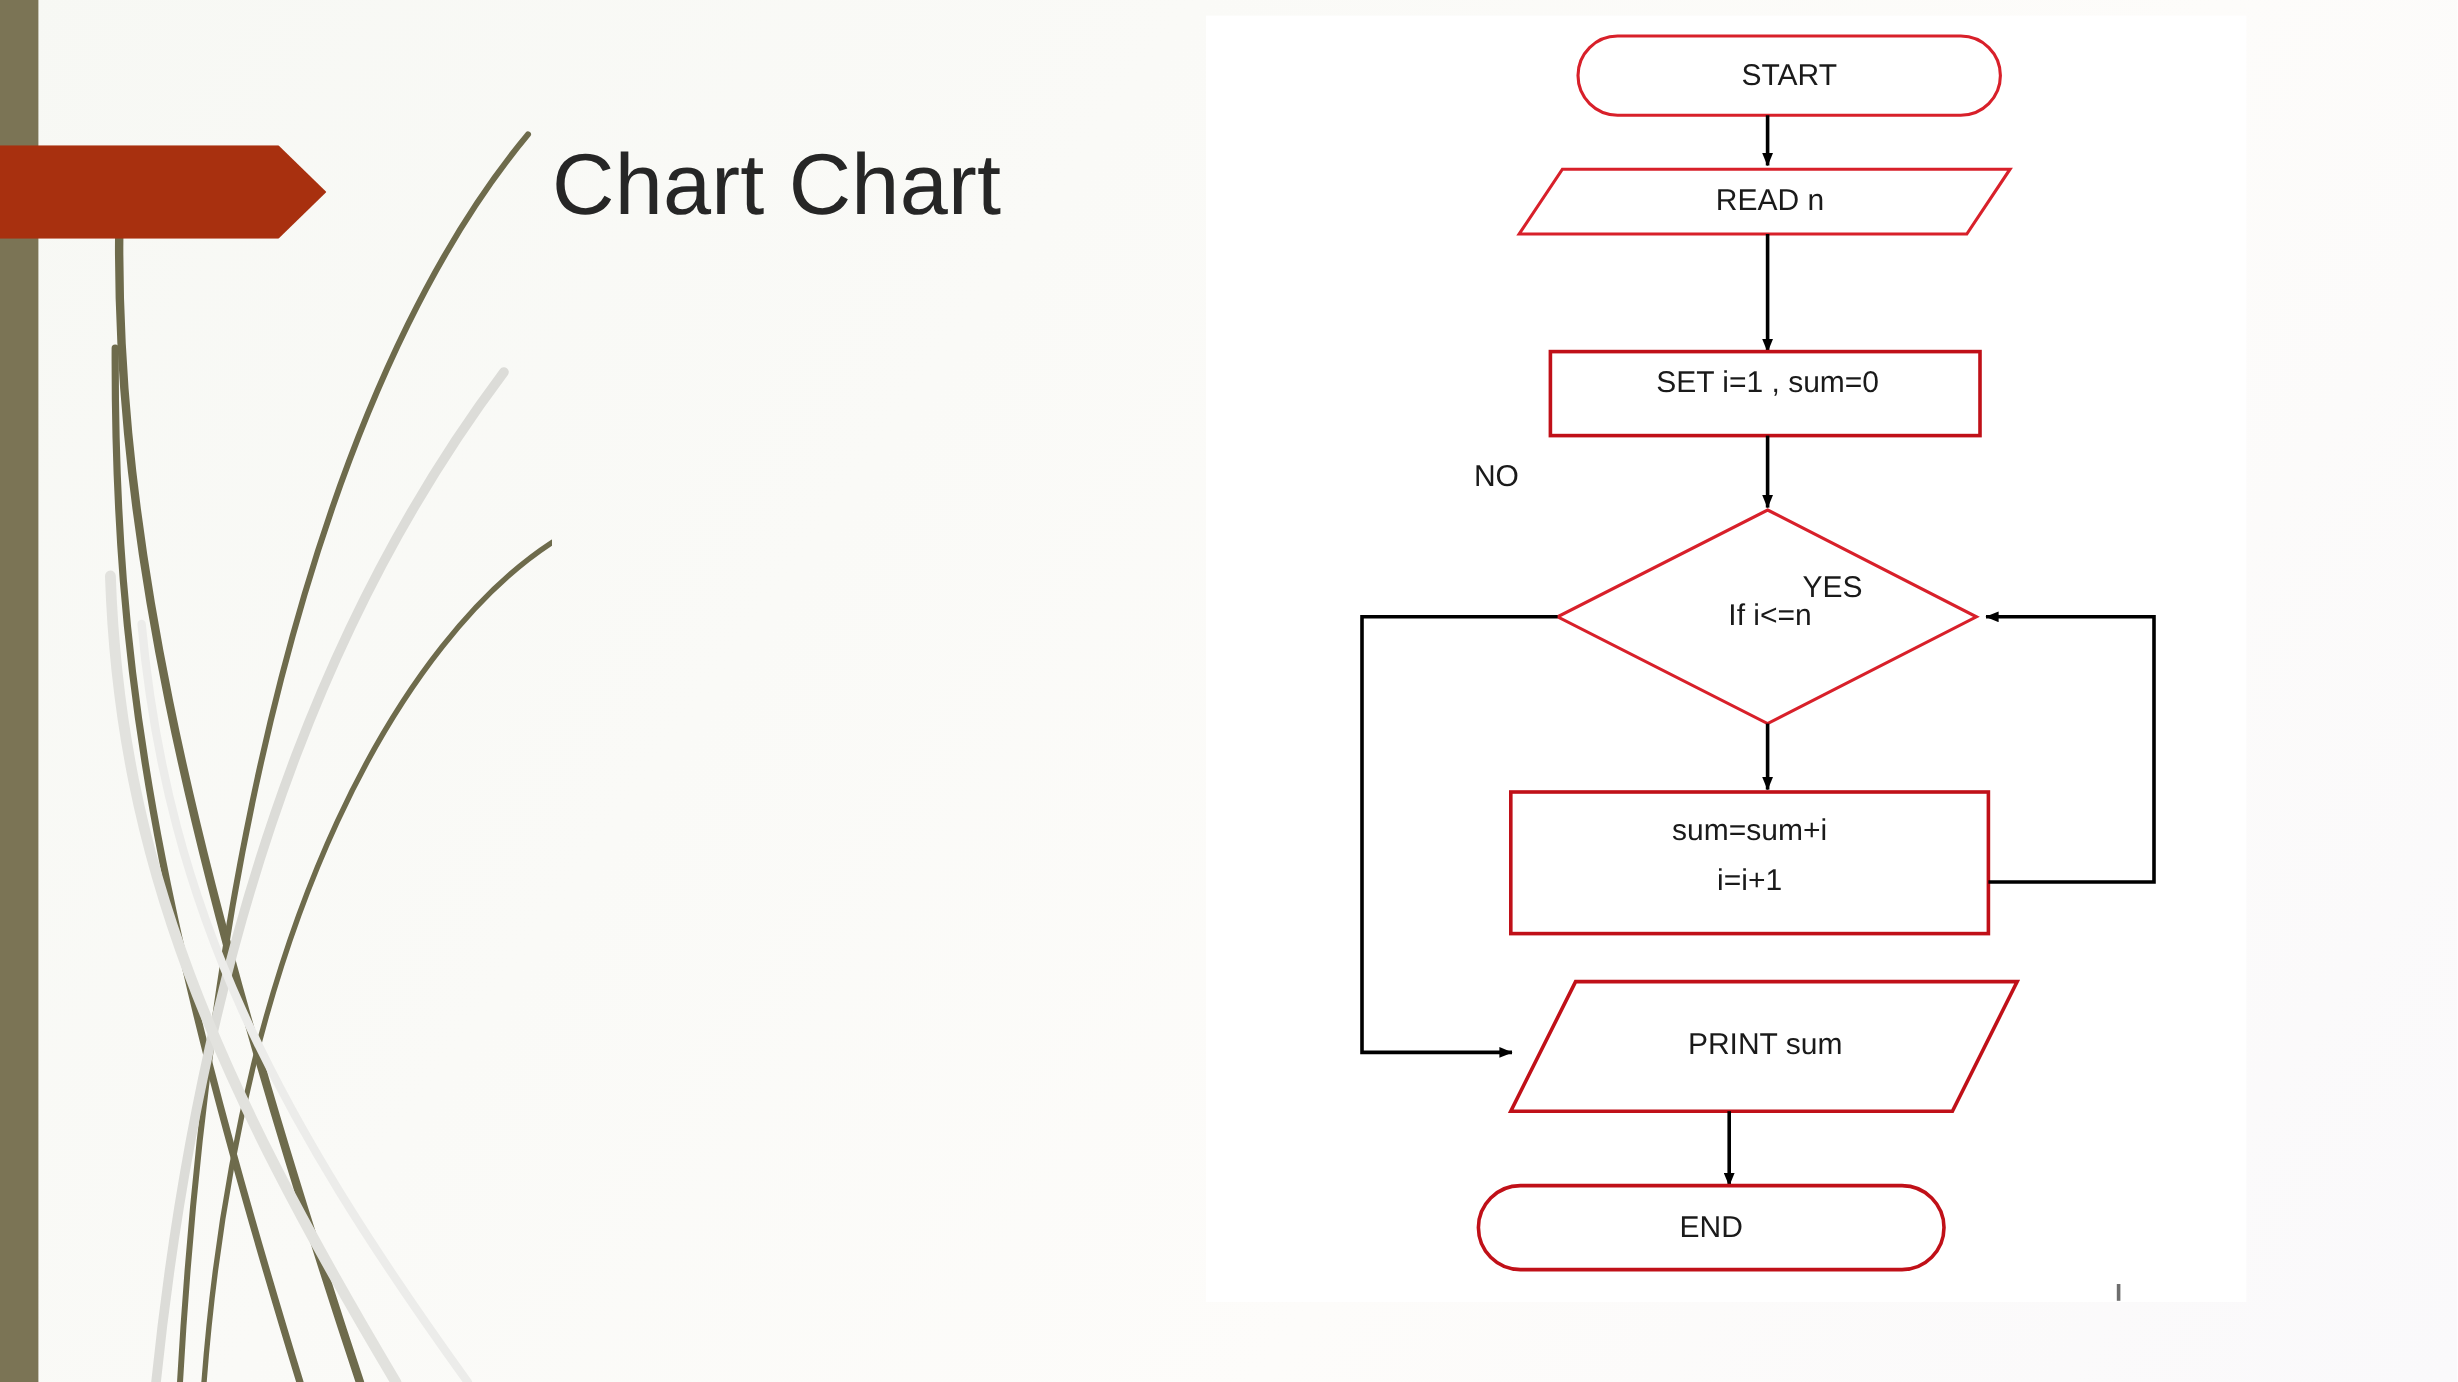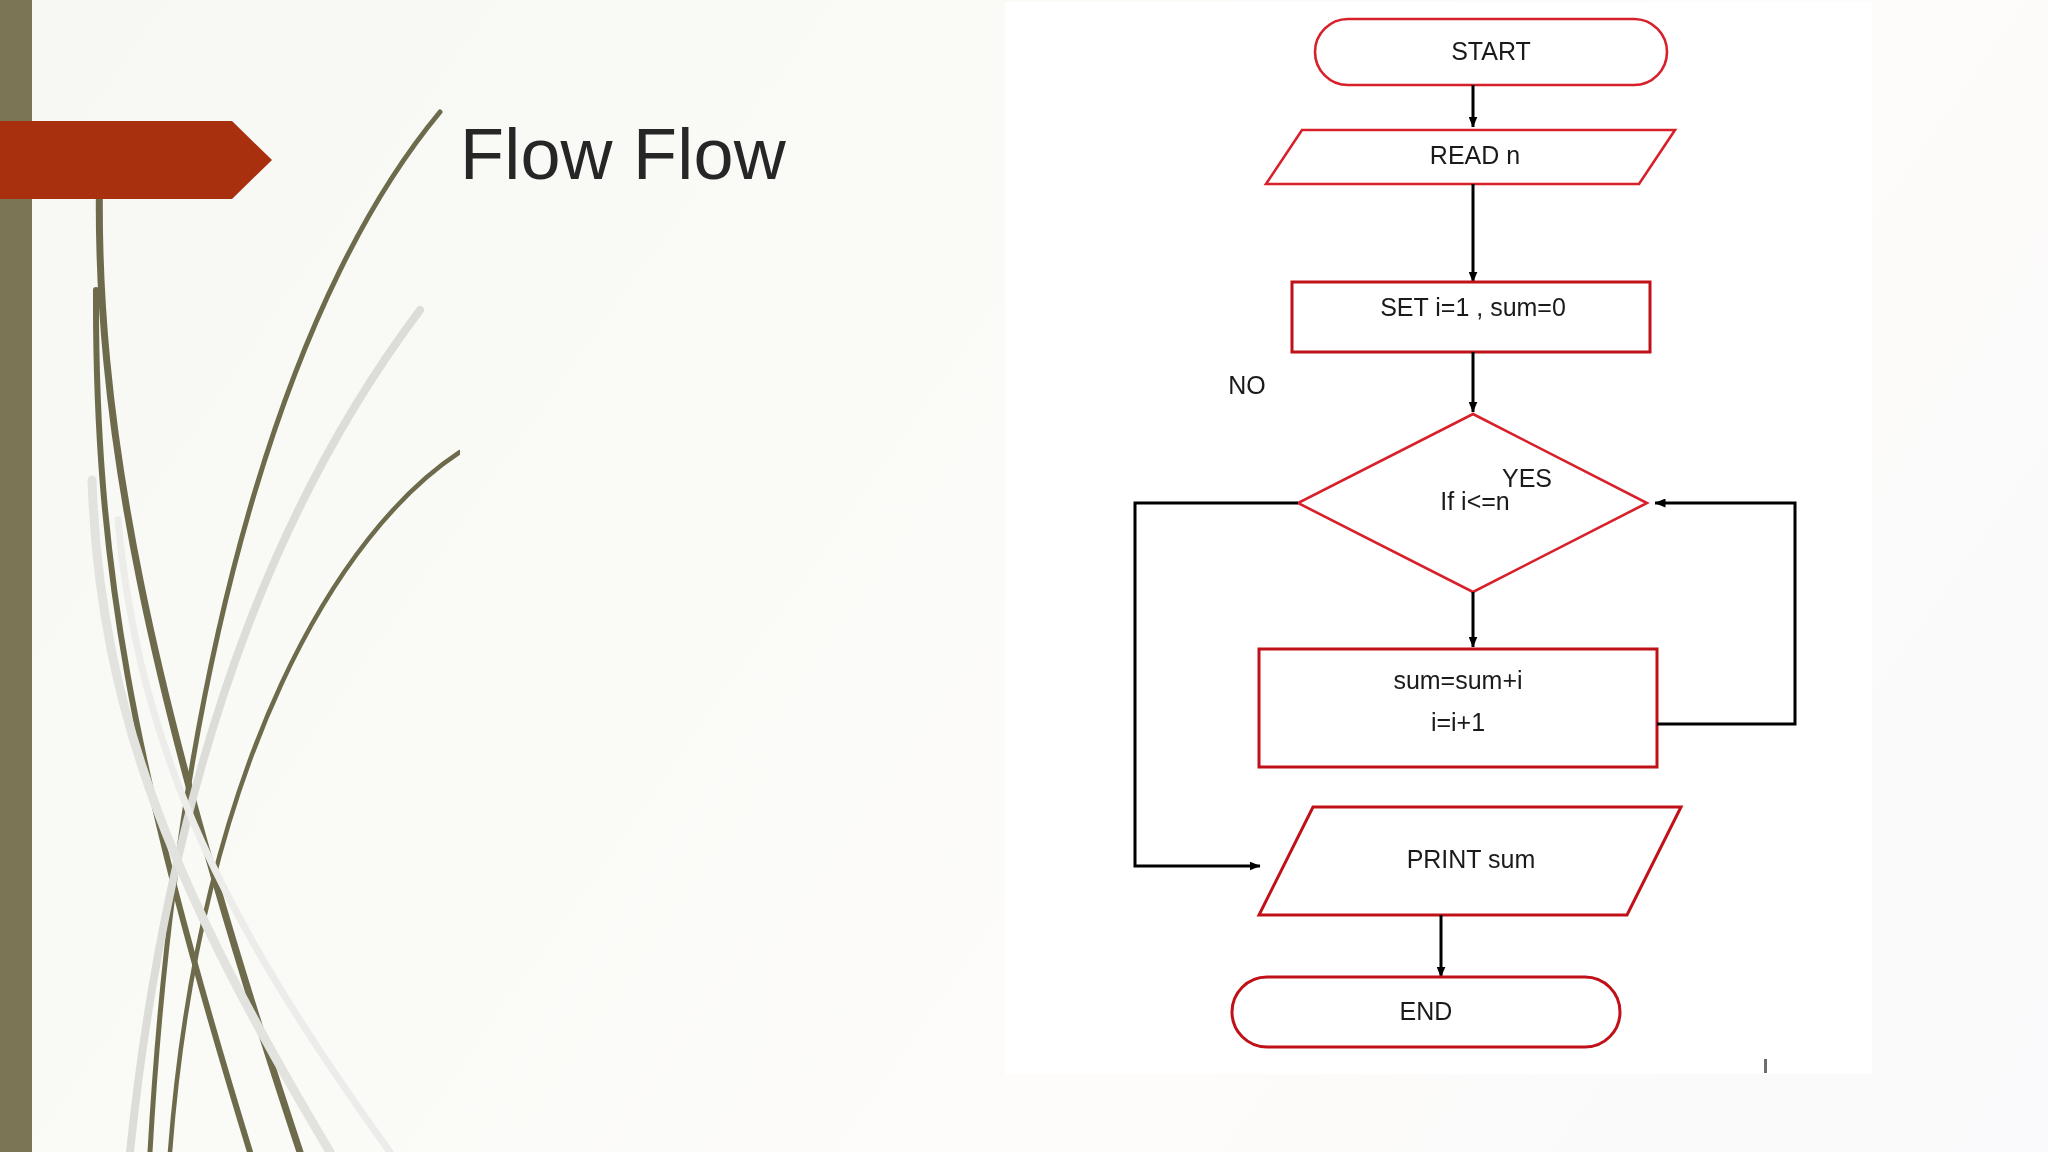--- a/index.html
+++ b/index.html
@@ -53,21 +53,21 @@
     letter-spacing: 0.2px;
     line-height: 1;
     white-space: nowrap;
     font-family: "Liberation Sans", sans-serif;
   }
 
   
   #flow-image {
     position: absolute;
     left: 1005px;
-    top: 2px;
+    top: 13px;
     width: 867px;
     height: 1072px;
     background: #ffffff;
   }
   #flow-svg {
     position: absolute;
     left: 0;
     top: 0;
     width: 867px;
     height: 1072px;
@@ -127,21 +127,21 @@
       <path d="M420 310 C 300 470, 175 720, 130 1152" stroke="#dcdcd8" stroke-width="8"></path>
       <path d="M92 480 C 100 720, 180 900, 330 1152" stroke="#e2e2de" stroke-width="9"></path>
       <path d="M118 520 C 140 760, 230 930, 390 1152" stroke="#ececea" stroke-width="7"></path>
     </g>
   </svg>
 
   <svg id="title-banner" viewBox="0 0 272 78" preserveAspectRatio="none">
     <polygon points="0,0 232,0 272,39 232,78 0,78" fill="#a8300f"></polygon>
   </svg>
 
-  <div id="page-title">Flow Flow</div>
+  <div id="page-title">Chart Chart</div>
 
   <div id="flow-image">
 
     <svg id="flow-svg" viewBox="0 0 867 1072">
 
       <defs>
         <marker id="arrowhead" markerWidth="11" markerHeight="9" refX="10.5" refY="4.5" orient="auto" markerUnits="userSpaceOnUse">
           <polygon points="0,0 11,4.5 0,9" fill="#000000"></polygon>
         </marker>
       </defs>

